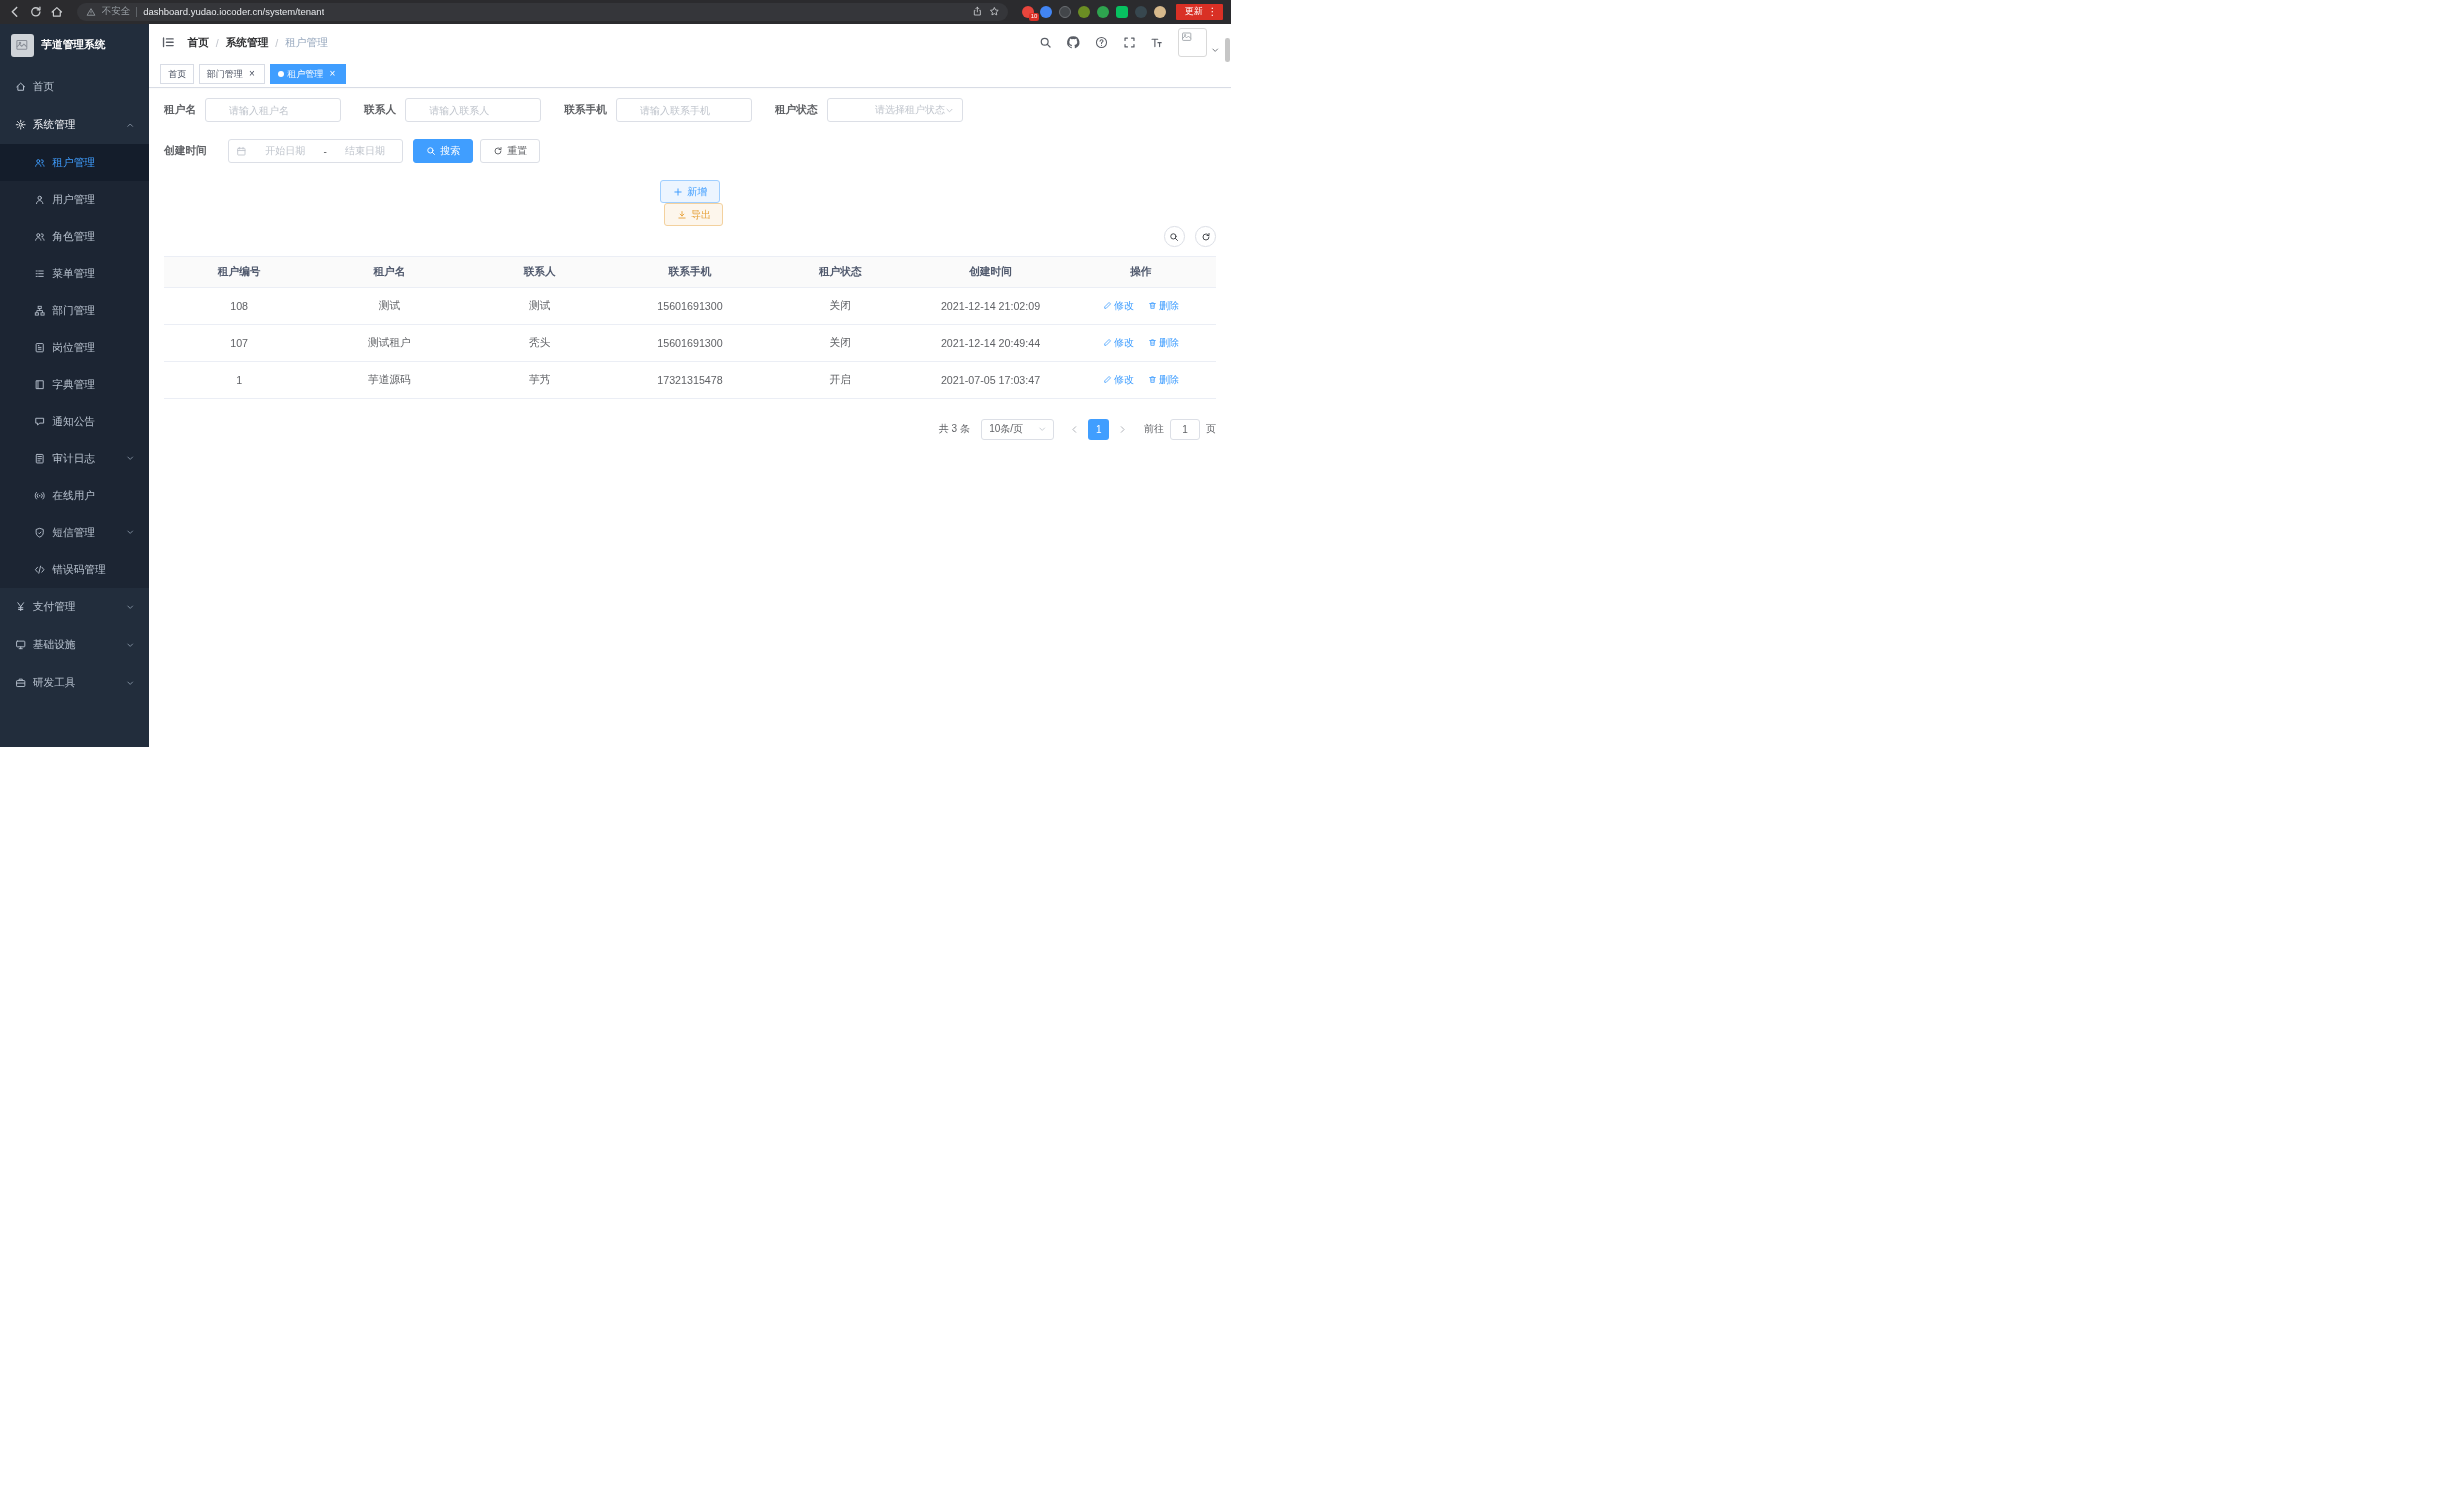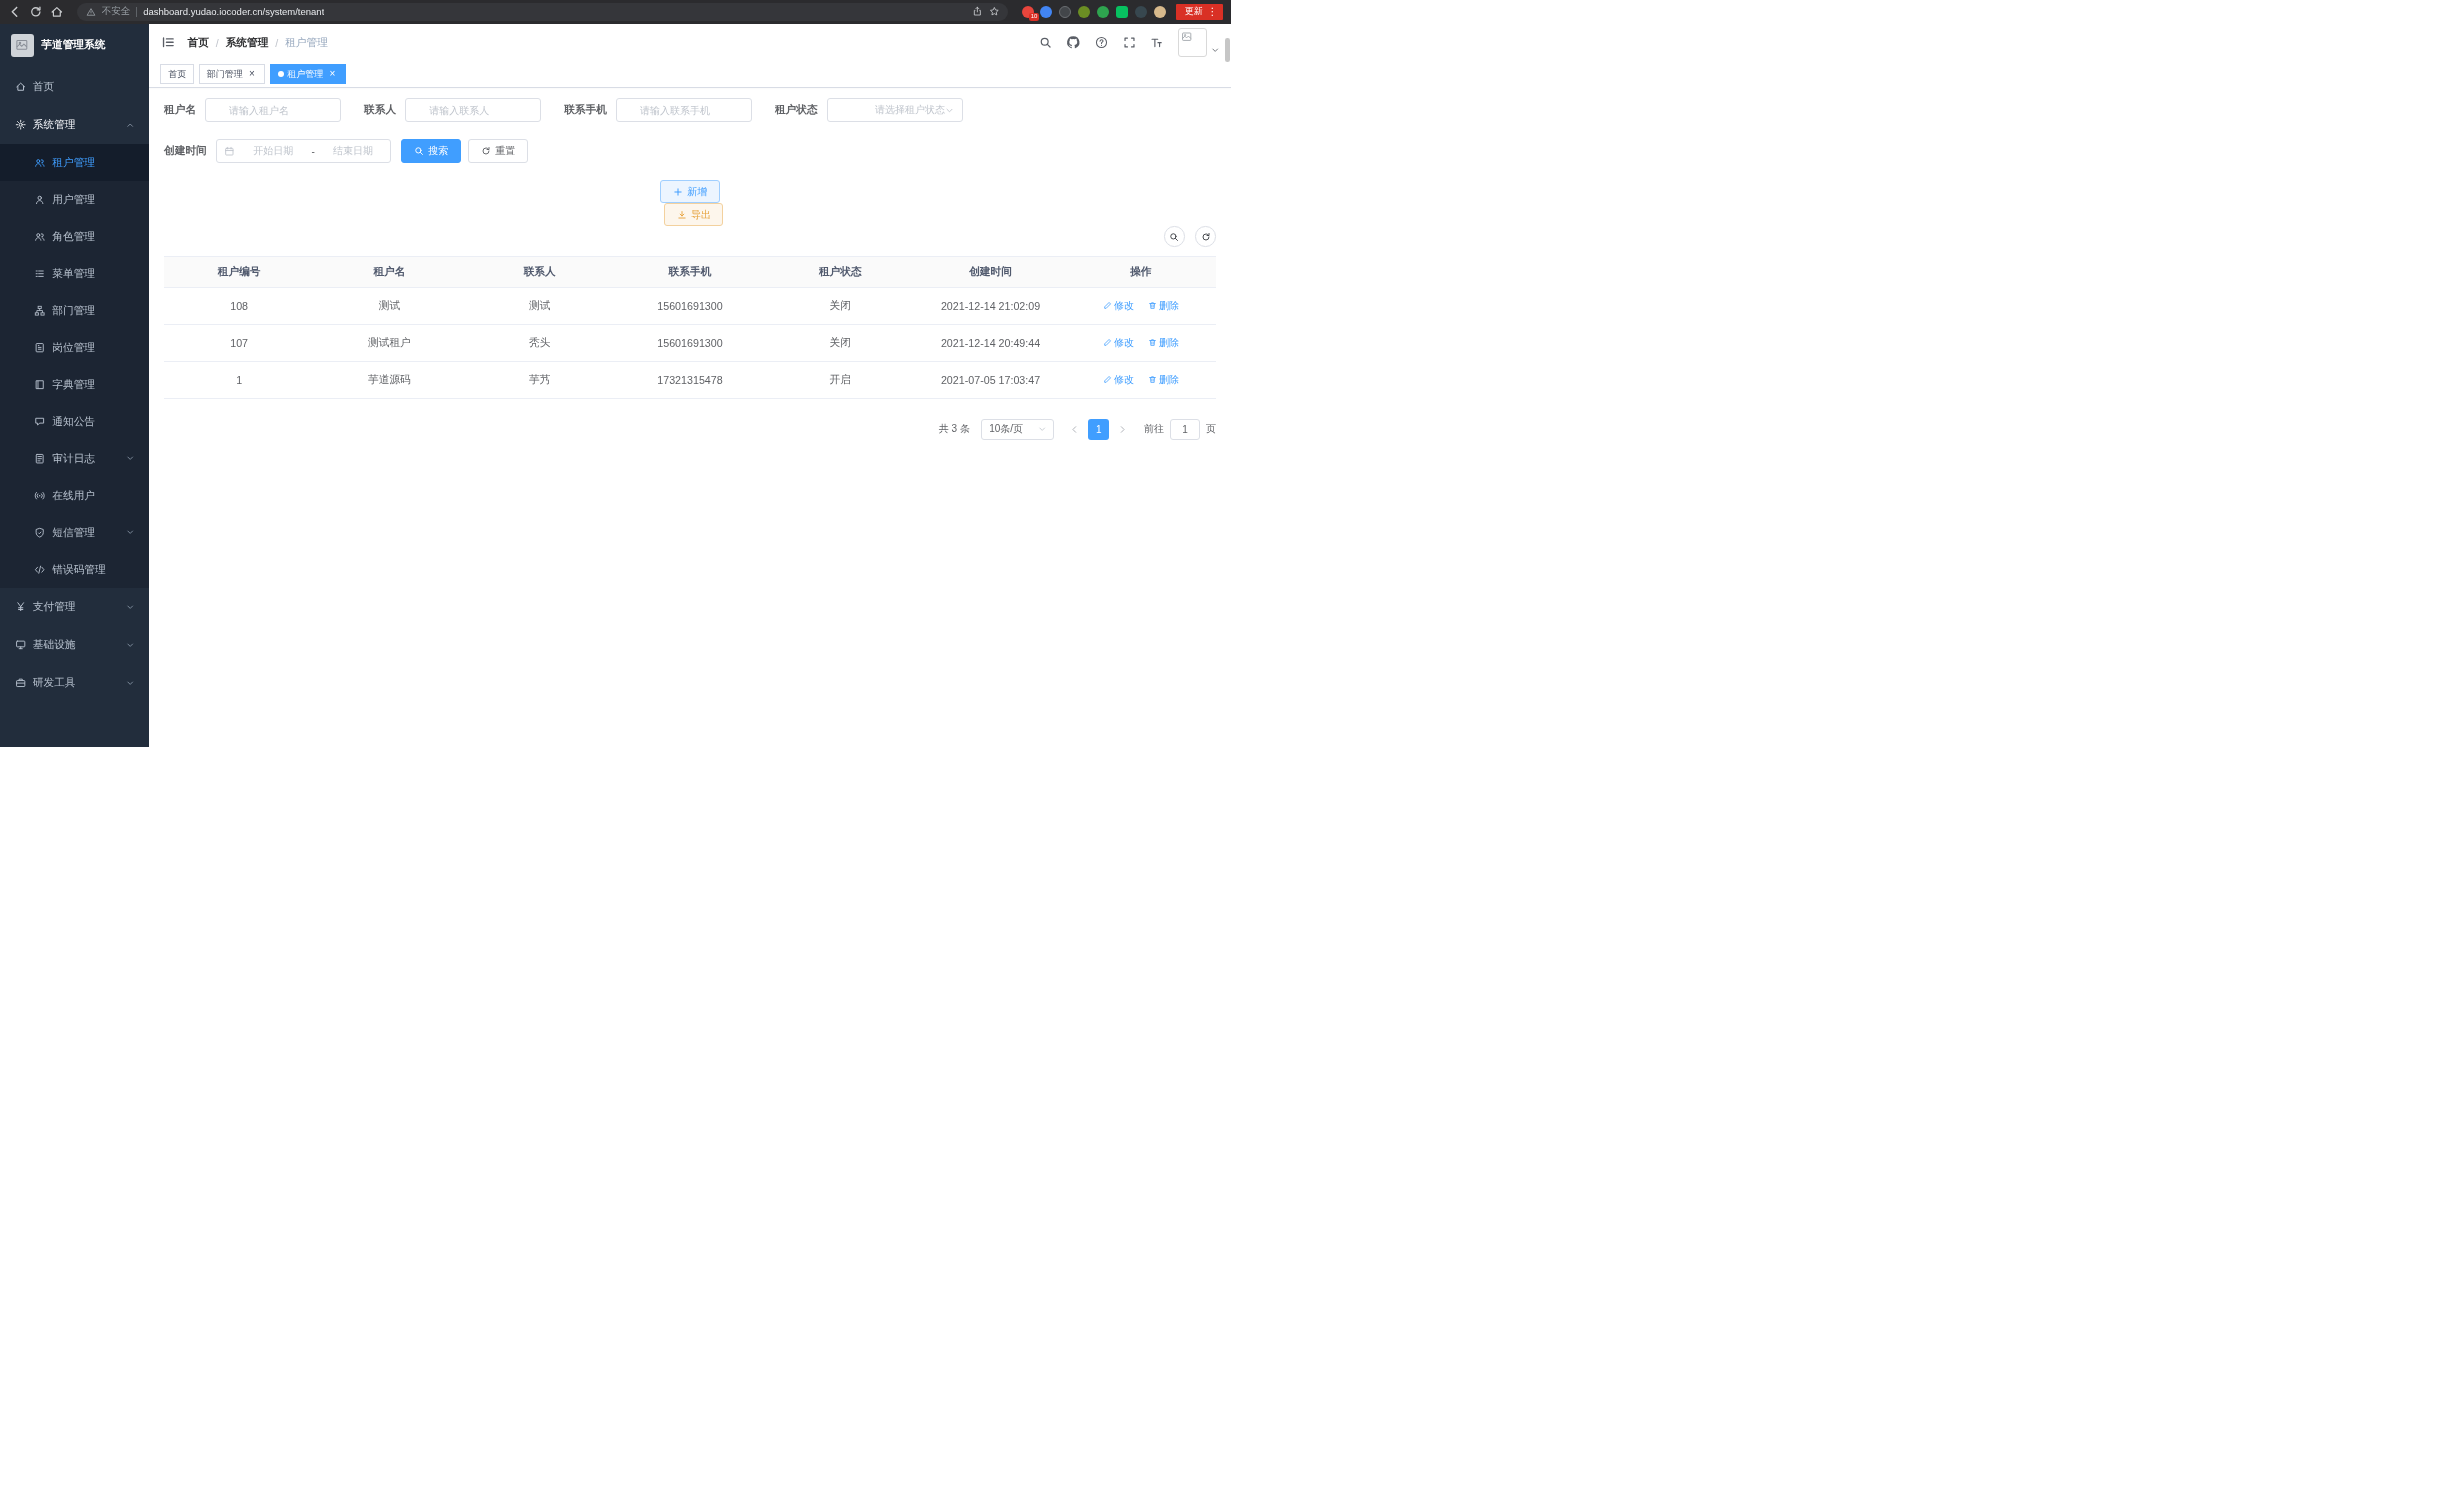--- a/index.html
+++ b/index.html
@@ -69,21 +69,21 @@
   .content { flex:1; padding:10.7px 15px; overflow:hidden; }
   .frow { display:flex; align-items:center; }
   .frow.r1 { margin-bottom:17px; }
   .fitem { display:flex; align-items:center; margin-right:23px; }
   .flabel { font-size:10.7px; font-weight:700; color:#606266; padding-right:9px; white-space:nowrap; }
   .einput { width:136px; height:24px; border:0.8px solid #dcdfe6; border-radius:3px; font-size:10px; color:#606266; padding:0 23px; outline:none; background:#fff; }
   .einput::placeholder { color:#bfc4cc; }
   .eselect { width:136px; height:24px; border:0.8px solid #dcdfe6; border-radius:3px; display:flex; align-items:center; justify-content:flex-end; padding:0 7.6px 0 9px; background:#fff; cursor:pointer; }
   .eselect .ph { font-size:10px; color:#bfc4cc; }
   .eselect .chev { width:9px; height:9px; color:#c0c4cc; }
-  .edate { width:175px; height:24px; border:0.8px solid #dcdfe6; border-radius:3px; display:flex; align-items:center; padding:0 7.6px; gap:9px; background:#fff; cursor:pointer; }
+  .edate { width:175px; height:24px; border:0.8px solid #dcdfe6; border-radius:3px; display:flex; align-items:center; padding:0 7.6px; gap:9px; background:#fff; cursor:pointer;margin-left:12px; }
   .edate .cal { width:10.7px; height:10.7px; color:#c0c4cc; flex:0 0 auto; }
   .edate .ph { flex:1; text-align:center; font-size:10px; color:#bfc4cc; }
   .edate .dash { color:#606266; font-size:10px; }
   .btn { height:24px; border-radius:3px; display:inline-flex; align-items:center; gap:4.6px; font-size:10px; padding:0 11.4px; cursor:pointer; border:0.8px solid transparent; }
   .btn svg { width:10px; height:10px; }
   .btn-primary { background:#409eff; border-color:#409eff; color:#fff; margin-left:1.5px; }
   .btn-plain { background:#fff; border-color:#dcdfe6; color:#606266; margin-left:7.6px; }
   .btn-add { background:#ecf5ff; border-color:#a0cfff; color:#409eff; height:23px; }
   .btn-export { background:#fdf6ec; border-color:#f3d19e; color:#e6a23c; height:23px; margin-left:7.6px; }
   .toolbar { display:flex; align-items:center; margin-top:17px;flex-direction:column; }

